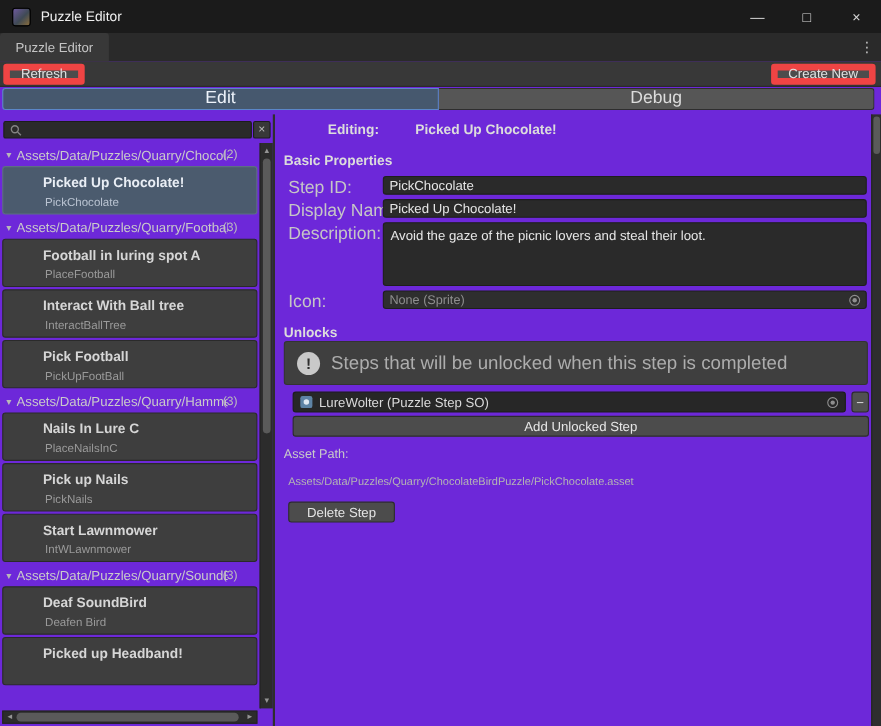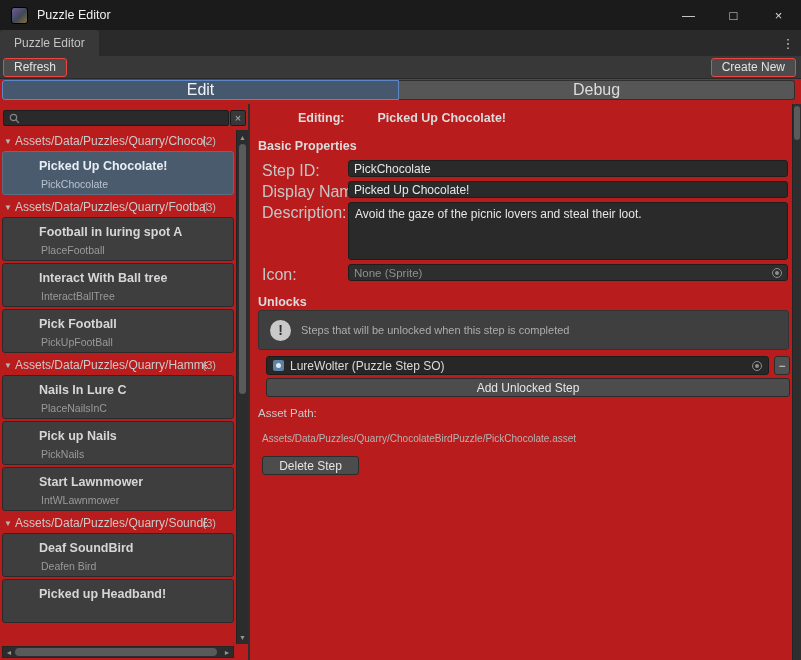--- a/index.html
+++ b/index.html
@@ -1,16 +1,16 @@
 <!DOCTYPE html>
 <html><head>
 <meta charset="utf-8">
 <style>
   html,body{margin:0;padding:0;background:#2a2a2a;}
-  .win{position:relative;width:801px;height:660px;background:#b91c1c;overflow:hidden;
+  .win{position:relative;width:801px;height:660px;background:#6d28d9;overflow:hidden;
        font-family:"Liberation Sans","DejaVu Sans",sans-serif;color:#d2d2d2;
        -webkit-user-select:none;user-select:none;}
 
   
   .titlebar{position:absolute;left:0;top:0;width:801px;height:30px;background:#1b1b1b;display:flex;align-items:center;}
   .app-icon{width:15px;height:15px;margin-left:11px;border-radius:3px;border:1px solid #000;
             background:linear-gradient(135deg,#6e5a9e 0%,#3f4a55 55%,#8a6d3b 100%);}
   .title-text{margin-left:9px;font-size:12.5px;color:#f0f0f0;}
   .win-controls{margin-left:auto;display:flex;height:100%;}
   .win-btn{width:45px;height:100%;display:flex;align-items:center;justify-content:center;color:#d8d8d8;font-size:13px;}
@@ -18,21 +18,21 @@
   
   .tabstrip{position:absolute;left:0;top:30px;width:801px;height:26px;background:#2a2a2a;}
   .doc-tab{position:absolute;left:0;top:0;height:26px;padding:0 14px;background:#383838;display:flex;align-items:center;
            font-size:12px;color:#c4c4c4;border-radius:3px 3px 0 0;}
   .tab-menu{position:absolute;right:5px;top:5px;width:16px;height:16px;display:flex;align-items:center;justify-content:center;
             font-size:13px;color:#c8c8c8;}
 
   
   .toolbar{position:absolute;left:0;top:56px;width:801px;height:23px;background:#383838;border-bottom:1px solid #2a2a2a;
            display:flex;align-items:center;box-sizing:border-box;}
-  .tb-btn{height:19px;display:flex;align-items:center;padding:0 10px;background:#4c4c4c;border:1px solid #ef4444;
+  .tb-btn{height:19px;display:flex;align-items:center;padding:0 10px;background:#4c4c4c;border:6px solid #ef4444;
           border-radius:3px;font-size:12px;color:#e2e2e2;box-sizing:border-box;}
   .tb-refresh{margin-left:3px;}
   .tb-create{margin-left:auto;margin-right:5px;text-align:right;}
 
   
   .mode-tabs{position:absolute;left:2px;top:80px;width:793px;height:20px;display:flex;}
   .mode-tab{flex:1;display:flex;align-items:center;justify-content:center;font-size:16px;box-sizing:border-box;}
   .mode-edit{background:#46586e;border:1px solid #5b87c9;border-radius:3px 0 0 3px;color:#eef3fb;}
   .mode-debug{background:#565656;border:1px solid #2e2e2e;border-left:none;border-radius:0 3px 3px 0;color:#dcdcdc;}
 
@@ -89,21 +89,21 @@
   .object-field{position:absolute;left:98px;top:160px;width:440px;height:17px;background:#2e2e2e;border:1px solid #1e1e1e;
                 border-radius:3px;display:flex;align-items:center;box-sizing:border-box;padding:0 5px;}
   .object-field-text{flex:1;font-size:11.5px;color:#8f8f8f;}
   .picker{width:10px;height:10px;border:1px solid #8f8f8f;border-radius:50%;position:relative;flex:0 0 auto;box-sizing:border-box;}
   .picker::after{content:"";position:absolute;left:2px;top:2px;width:4px;height:4px;background:#8f8f8f;border-radius:50%;}
 
   .info-box{position:absolute;left:8px;top:206px;width:531px;height:40px;background:#3f3f3f;border:1px solid #333333;
             border-radius:3px;display:flex;align-items:center;box-sizing:border-box;}
   .info-icon{width:21px;height:21px;border-radius:50%;background:#c9c9c9;color:#2e2e2e;font-weight:bold;font-size:14px;
              display:flex;align-items:center;justify-content:center;margin:0 10px 0 11px;flex:0 0 auto;}
-  .info-text{font-size:11px;color:#adadad;}
+  .info-text{font-size:17px;color:#adadad;}
 
   .unlock-row{position:absolute;left:16px;top:252px;width:503px;height:19px;background:#272727;border:1px solid #1c1c1c;
               border-radius:3px;display:flex;align-items:center;box-sizing:border-box;padding:0 6px;}
   .so-icon{width:11px;height:11px;border-radius:2px;background:#5d83a4;position:relative;margin-right:6px;flex:0 0 auto;}
   .so-icon::after{content:"";position:absolute;left:3px;top:3px;width:5px;height:5px;border-radius:50%;background:#dfe9f2;}
   .unlock-text{flex:1;font-size:12px;color:#dadada;white-space:nowrap;overflow:hidden;}
   .remove-btn{position:absolute;left:524px;top:252px;width:16px;height:19px;background:#515151;border:1px solid #2c2c2c;
               border-radius:3px;display:flex;align-items:center;justify-content:center;color:#dddddd;font-size:12px;box-sizing:border-box;}
   .add-btn{position:absolute;left:16px;top:274px;width:524px;height:19px;background:#4c4c4c;border:1px solid #2c2c2c;
            border-radius:3px;display:flex;align-items:center;justify-content:center;font-size:12px;color:#e6e6e6;box-sizing:border-box;}

